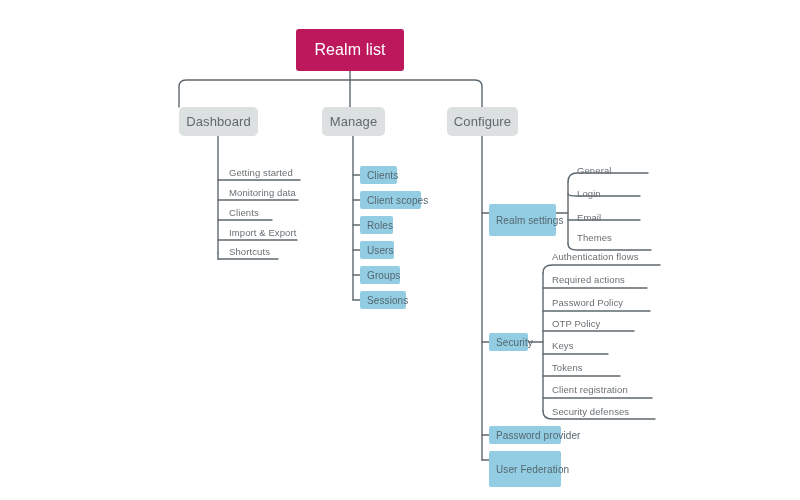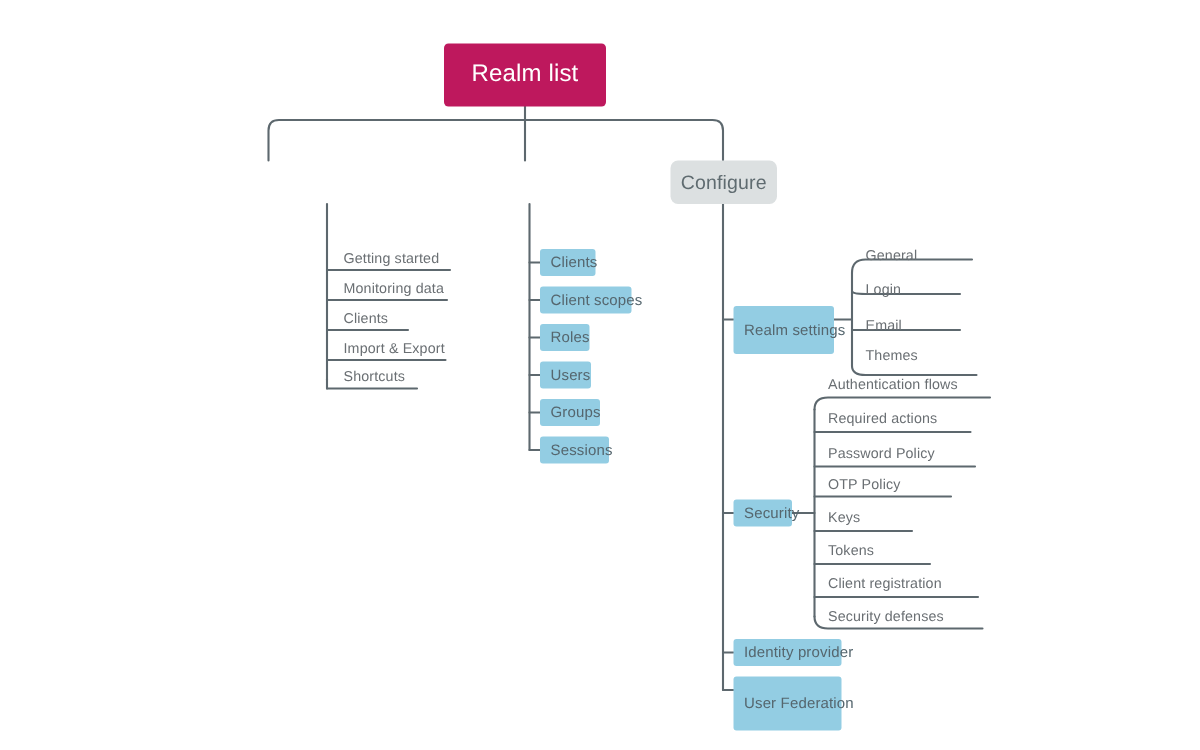--- a/index.html
+++ b/index.html
@@ -97,37 +97,43 @@
     <path d="M543,354 Q543,354 552,354 L608,354"></path>
     <path d="M543,376 Q543,376 552,376 L620,376"></path>
     <path d="M543,398 Q543,398 552,398 L652,398"></path>
     <path d="M543,411 Q543,419 552,419 L655,419"></path>
   </svg>
 
   <div class="node node-root" style="left:296px;top:29px;width:108px;height:42px;">
     <span>Realm list</span>
   </div>
 
+  <div class="node node-gray" style="left:179px;top:107px;width:79px;height:29px;">
+    <span>Dashboard</span>
+  </div>
 
   <div class="node node-text" style="left:229px;top:165px;width:90px;height:14px;">
     <span>Getting started</span>
   </div>
   <div class="node node-text" style="left:229px;top:185px;width:90px;height:14px;">
     <span>Monitoring data</span>
   </div>
   <div class="node node-text" style="left:229px;top:205px;width:90px;height:14px;">
     <span>Clients</span>
   </div>
   <div class="node node-text" style="left:229px;top:225px;width:90px;height:14px;text-align:right;">
     <span>Import &amp; Export</span>
   </div>
   <div class="node node-text" style="left:229px;top:244px;width:90px;height:14px;">
     <span>Shortcuts</span>
   </div>
 
+  <div class="node node-gray" style="left:322px;top:107px;width:63px;height:29px;">
+    <span>Manage</span>
+  </div>
 
   <div class="node node-blue" style="left:360px;top:166px;width:37px;height:18px;">
     <span>Clients</span>
   </div>
   <div class="node node-blue" style="left:360px;top:191px;width:61px;height:18px;">
     <span>Client scopes</span>
   </div>
   <div class="node node-blue" style="left:360px;top:216px;width:33px;height:18px;">
     <span>Roles</span>
   </div>
@@ -183,19 +189,19 @@
     <span>Tokens</span>
   </div>
   <div class="node node-text" style="left:552px;top:383px;width:115px;height:13px;">
     <span>Client registration</span>
   </div>
   <div class="node node-text" style="left:552px;top:405px;width:115px;height:13px;">
     <span>Security defenses</span>
   </div>
 
   <div class="node node-blue" style="left:489px;top:426px;width:72px;height:18px;">
-    <span>Identity provider</span>
+    <span>Password provider</span>
   </div>
   <div class="node node-blue" style="left:489px;top:451px;width:72px;height:36px;">
     <span>User Federation</span>
   </div>
 
 </div>
 
 </body></html>

